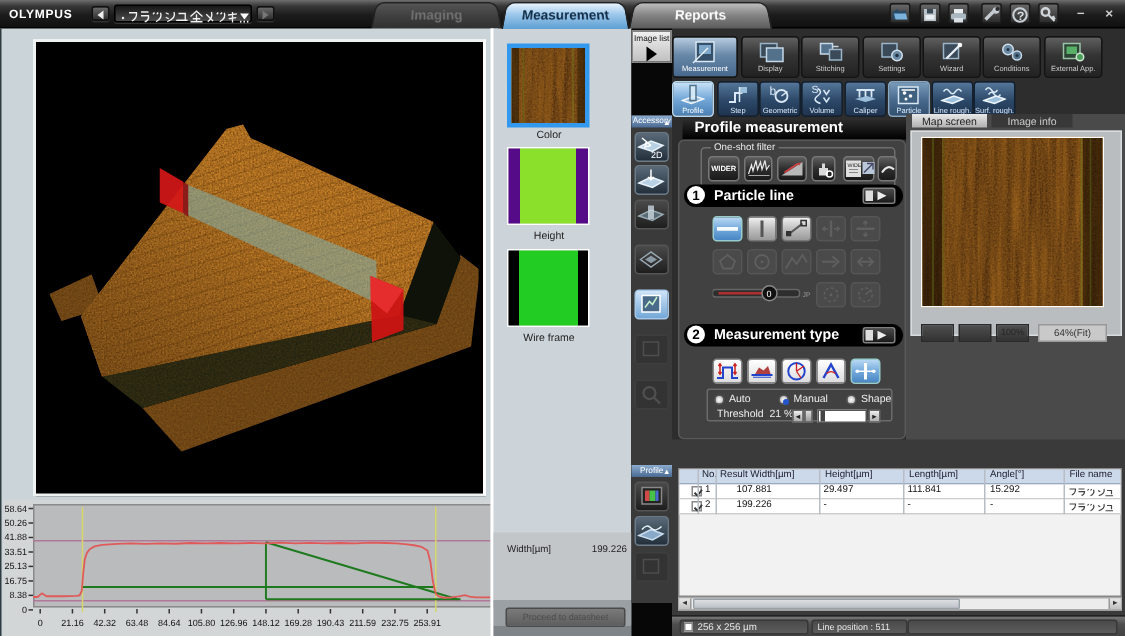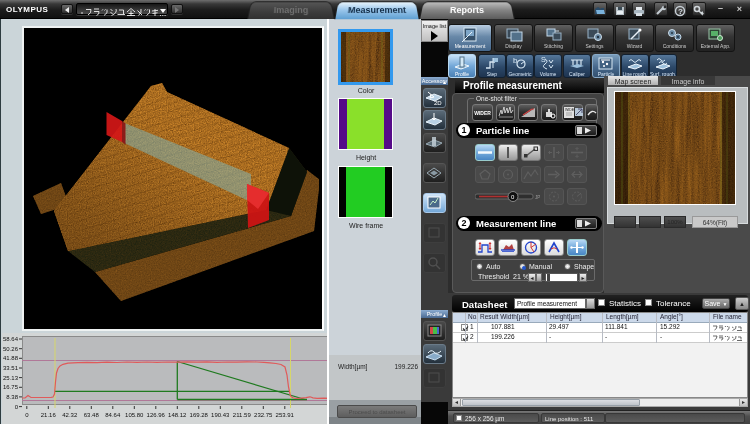--- a/index.html
+++ b/index.html
@@ -548,21 +548,21 @@
     <div class="abs gbtn dis" style="left:91px;top:94px"><svg width="18" height="15">
           <circle cx="9" cy="7.5" r="4.5" fill="none" stroke="#5f5f5f" stroke-dasharray="2 1.5"></circle>
           <circle cx="9" cy="7.5" r="1" fill="#5f5f5f"></circle>
         </svg></div>
     <div class="abs gbtn dis" style="left:114px;top:94px"><svg width="18" height="15">
           <circle cx="9" cy="7.5" r="4.5" fill="none" stroke="#5f5f5f" stroke-dasharray="2 1.5"></circle>
           <line x1="9" y1="7.5" x2="13" y2="4" stroke="#5f5f5f"></line>
         </svg></div>
     <div class="abs secbar" style="top:122px">
         <span class="abs numcirc" style="left:2px;top:1px">2</span>
-        <span class="abs" style="left:20px;top:2px">Measurement line</span>
+        <span class="abs" style="left:20px;top:2px">Measurement type</span>
         <span class="abs tp"><svg width="20" height="9">
             <rect x="1" y="1" width="5" height="7" fill="#ddd"></rect>
             <polygon points="9,1.5 15,4.5 9,7.5" fill="#eee"></polygon>
           </svg></span>
       </div>
     <div class="abs gbtn white" style="left:22px;top:145px"><svg width="18" height="15">
           <path d="M2,12 h4 v-7 h6 v7 h4" fill="none" stroke="#2244cc" stroke-width="1.3"></path>
           <path d="M4,3 v6 M3,4 l1,-1.5 1,1.5 M3,8 l1,1.5 1,-1.5" stroke="#cc2222" fill="none"></path>
           <path d="M14,3 v6 M13,4 l1,-1.5 1,1.5 M13,8 l1,1.5 1,-1.5" stroke="#cc2222" fill="none"></path>
         </svg></div>
@@ -620,31 +620,20 @@
             <line x1="106" y1="0" x2="106" y2="112" stroke="rgba(110,125,30,0.6)"></line>
             <line x1="112" y1="0" x2="112" y2="112" stroke="rgba(90,105,25,0.5)"></line>
           </svg></div>
       <div class="abs mapbtn" style="left:6px"></div>
       <div class="abs mapbtn" style="left:31px"></div>
       <div class="abs mapbtn" style="left:56px">100%</div>
       <div class="abs" id="fitbox">64%(Fit)</div>
     </div>
   </div>
   <div class="abs" id="datasheet">
-    <div class="abs" id="dshead">
-      <span class="abs" style="left:10px;top:4px;font-weight:bold;font-size:9.5px">Datasheet</span>
-      <span class="abs" style="left:62px;top:3px;width:72px;height:11px;background:#fff;border:1px solid #666;font-size:6.5px;color:#111;line-height:10px;padding-left:2px">Profile measurement</span>
-      <span class="abs" style="left:134px;top:3px;width:9px;height:11px;background:linear-gradient(#ddd,#999);border:1px solid #666"></span>
-      <span class="abs ck" style="left:146px;top:4px"></span>
-        <span class="abs" style="left:157px;top:4px;font-size:8px">Statistics</span>
-      <span class="abs ck" style="left:193px;top:4px"></span>
-        <span class="abs" style="left:204px;top:4px;font-size:8px">Tolerance</span>
-      <span class="abs" style="left:250px;top:3px;width:28px;height:11px;background:linear-gradient(#aaa,#666);border:1px solid #444;border-radius:2px;font-size:7px;text-align:center;line-height:10px">Save <span style="font-size:5px">▼</span></span>
-      <span class="abs" style="left:283px;top:2px;width:14px;height:13px;background:linear-gradient(#ccc,#888);border:1px solid #555;border-radius:2px;text-align:center;line-height:12px;font-size:6px;color:#222">▲</span>
-    </div>
     <div class="abs" id="dstable">
       <div class="abs" id="dshdr">
         <span class="abs" style="left:15px">No.</span>
           <span class="abs" style="left:27px">Result Width[µm]</span>
         <span class="abs" style="left:97px">Height[µm]</span>
           <span class="abs" style="left:153px">Length[µm]</span>
         <span class="abs" style="left:207px">Angle[°]</span>
           <span class="abs" style="left:260px">File name</span>
       </div>
       <div class="abs dsrow" style="top:10px">

